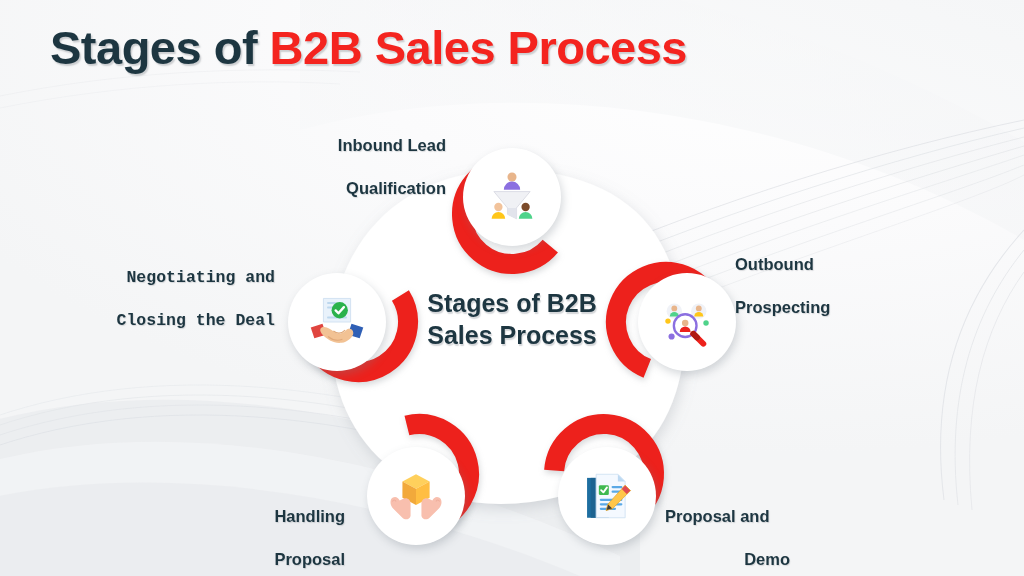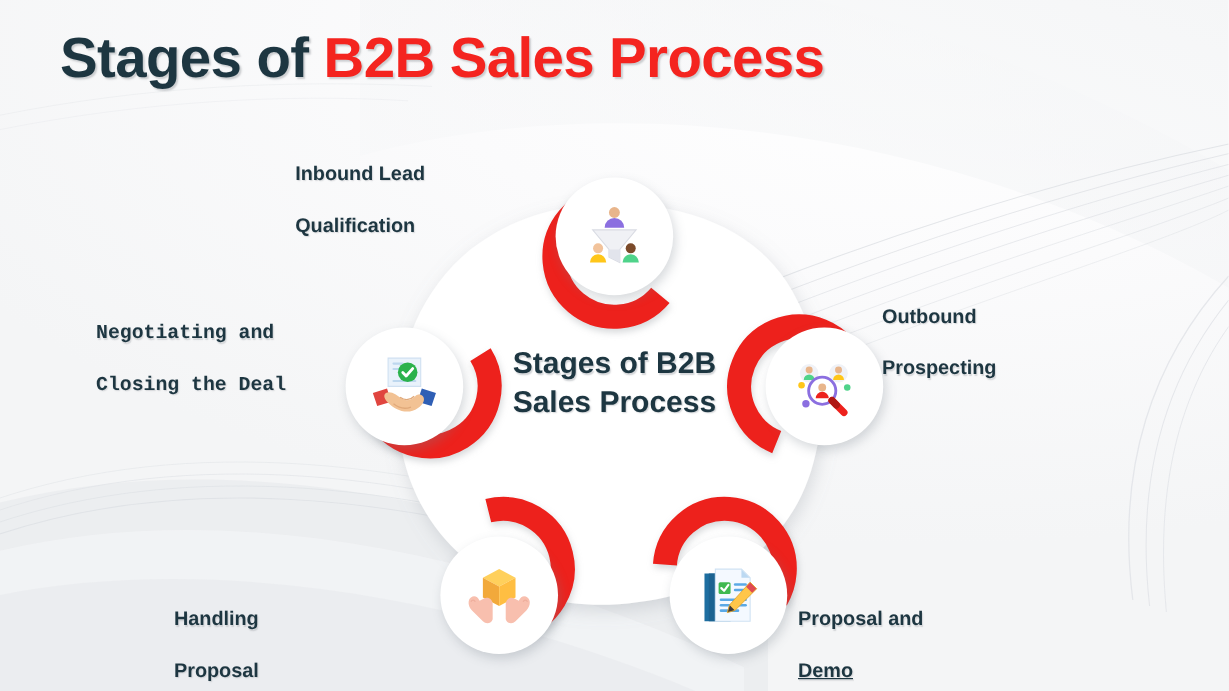--- a/index.html
+++ b/index.html
@@ -99,21 +99,21 @@
   
   .stage-label {
     position: absolute;
     font-size: 16.5px;
     font-weight: bold;
     line-height: 1.32;
     color: #1d3641;
     white-space: pre-line;
     text-shadow: 0.8px 1.2px 1px rgba(135,140,146,0.30);
   }
-  .lbl-right { text-align: left; }
+  .lbl-right { text-align: right; }
   .lbl-left  { text-align: left; }
 </style>
 </head>
 <body>
 
 <div id="canvas">
 
   <svg id="bg-waves" viewBox="0 0 1024 576" xmlns="http://www.w3.org/2000/svg" aria-hidden="true">
     <defs>
       <linearGradient id="wg1" x1="0" y1="0" x2="1" y2="1">
@@ -344,21 +344,21 @@
     <div>Qualification</div>
   </div>
 
   <div class="stage-label lbl-left" style="left:735px; top:232px; width:200px;">
     <div>Outbound</div>
     <div>Prospecting</div>
   </div>
 
   <div class="stage-label lbl-left" style="left:665px; top:484px; width:200px;">
     <div>Proposal and</div>
-    <div style="text-align:left; width:125px;text-decoration:underline;">Demo</div>
+    <div style="text-align:right; width:125px;">Demo</div>
   </div>
 
   <div class="stage-label lbl-right" style="left:145px; top:484px; width:200px;">
     <div>Handling</div>
     <div>Proposal</div>
   </div>
 
   <div class="stage-label lbl-right" style="left:80px; top:245px; width:195px;font-family:Liberation Mono, monospace;">
     <div>Negotiating and</div>
     <div>Closing the Deal</div>

